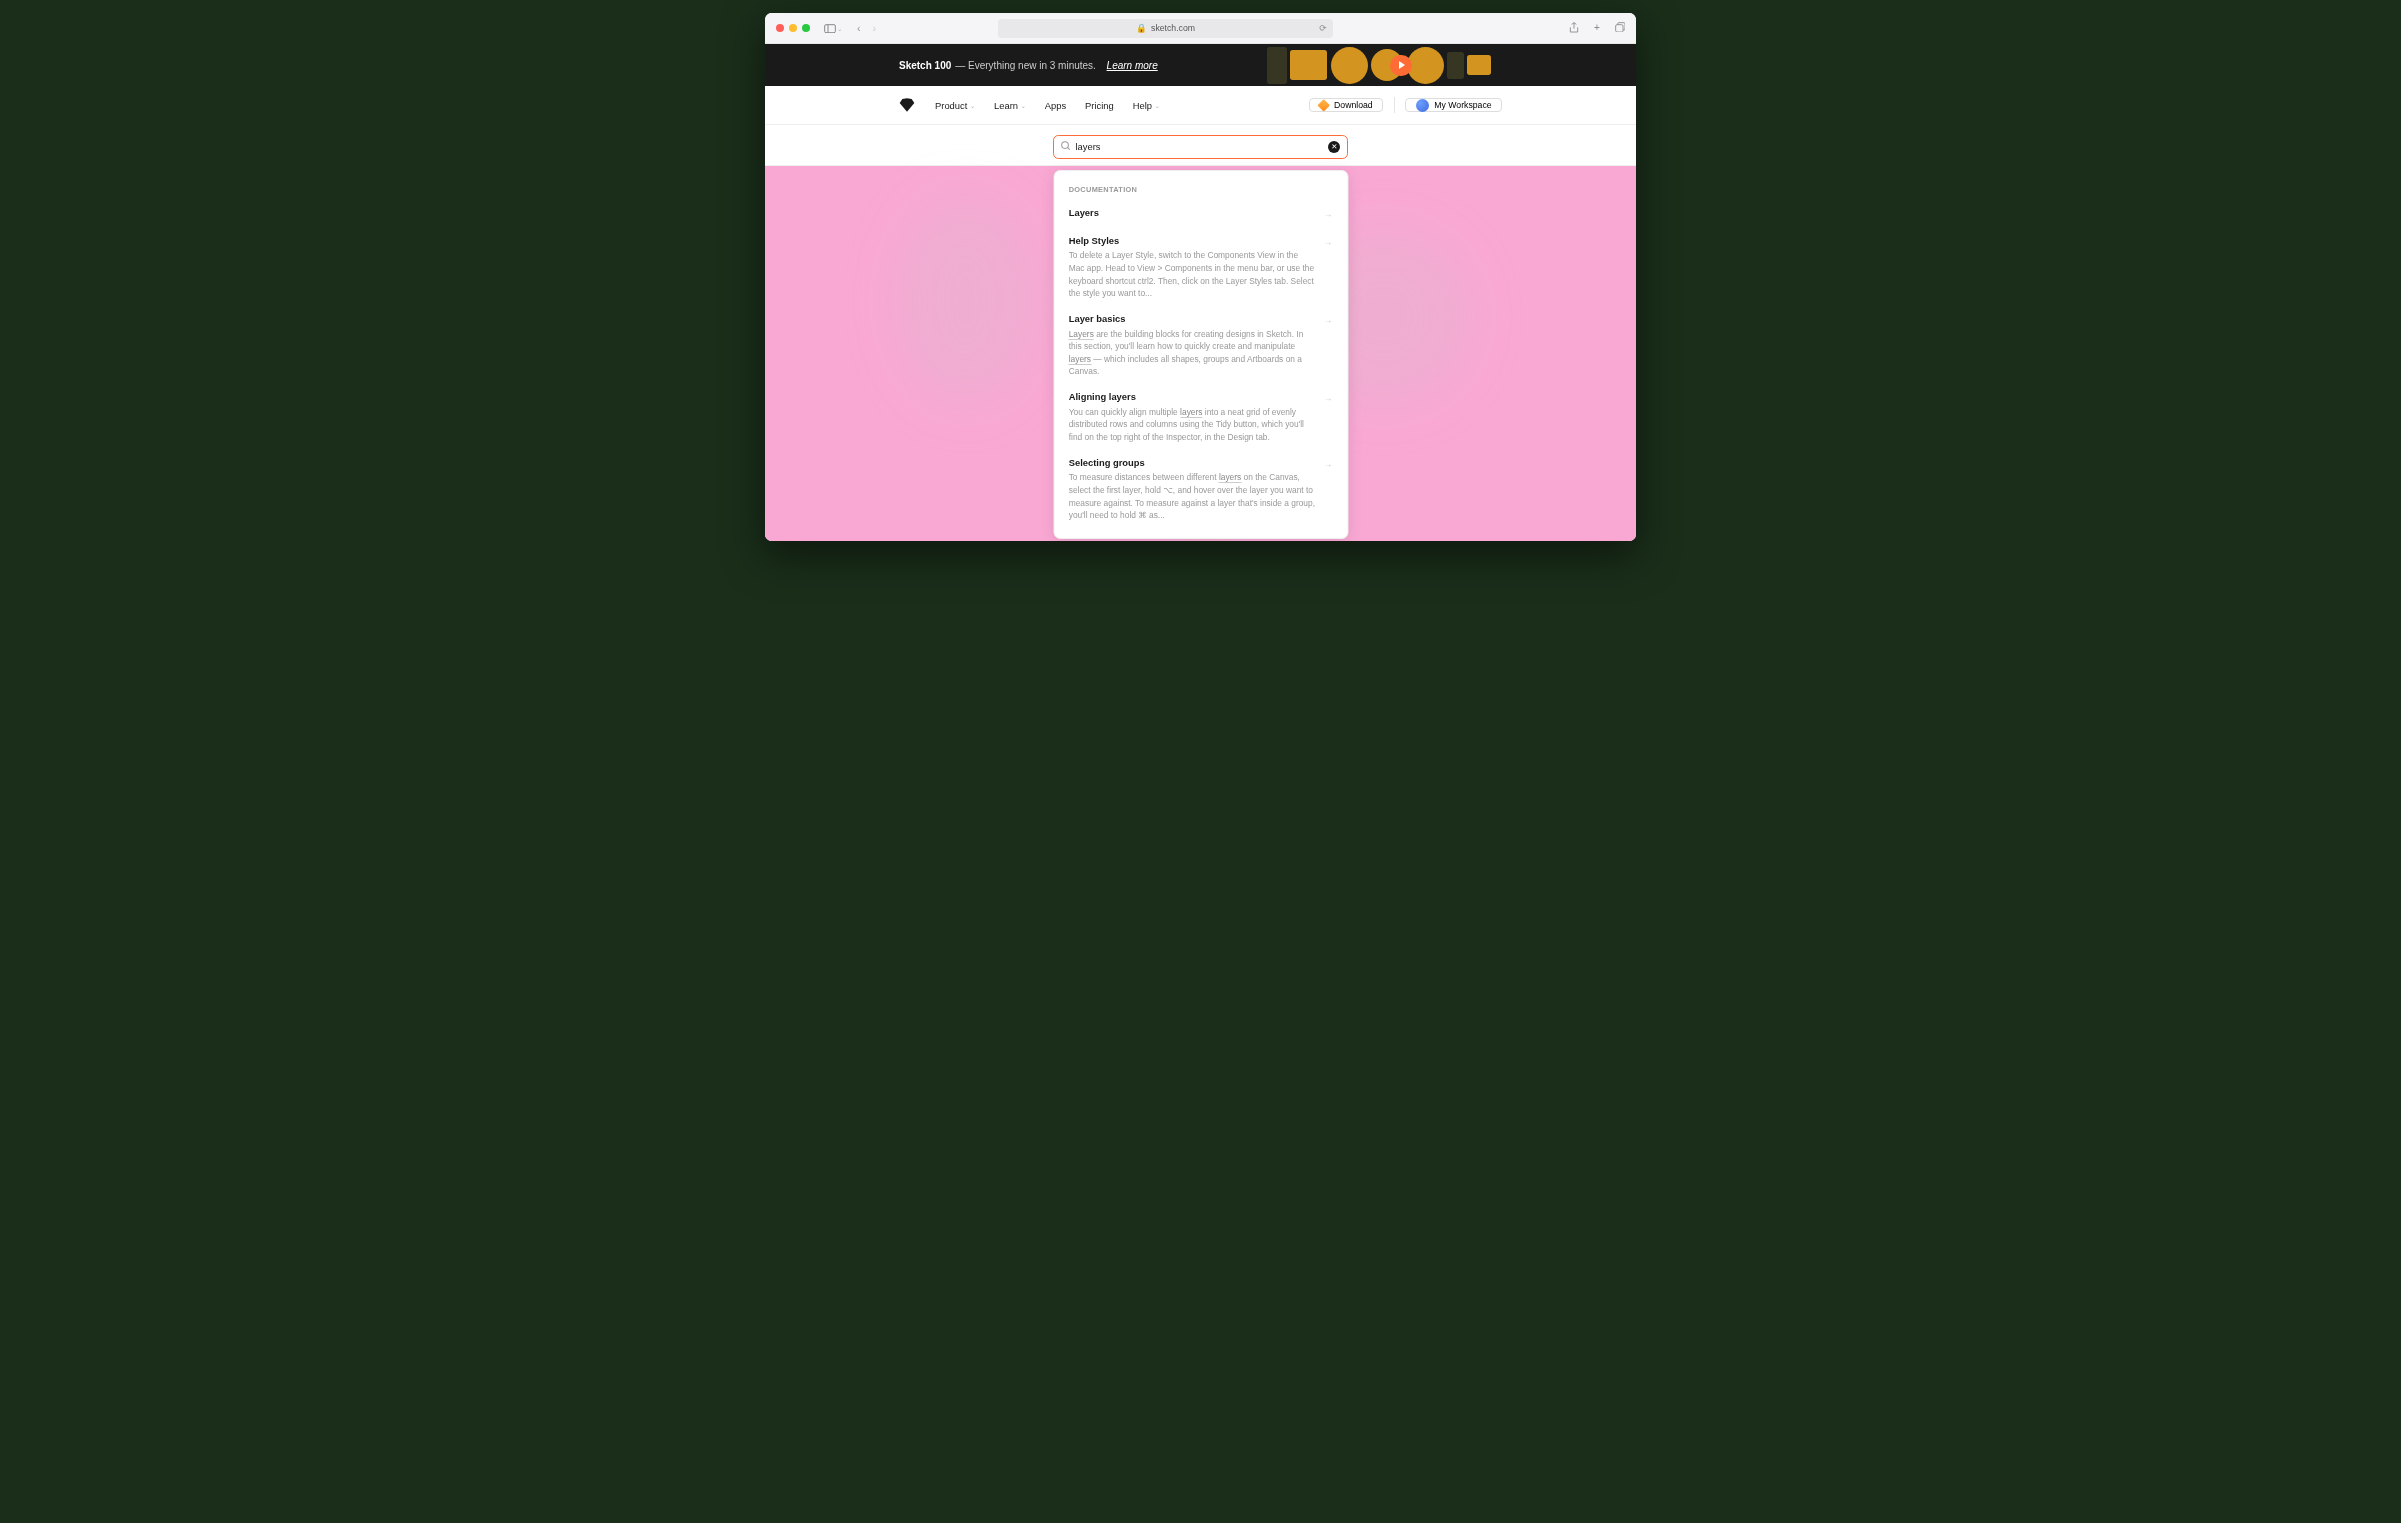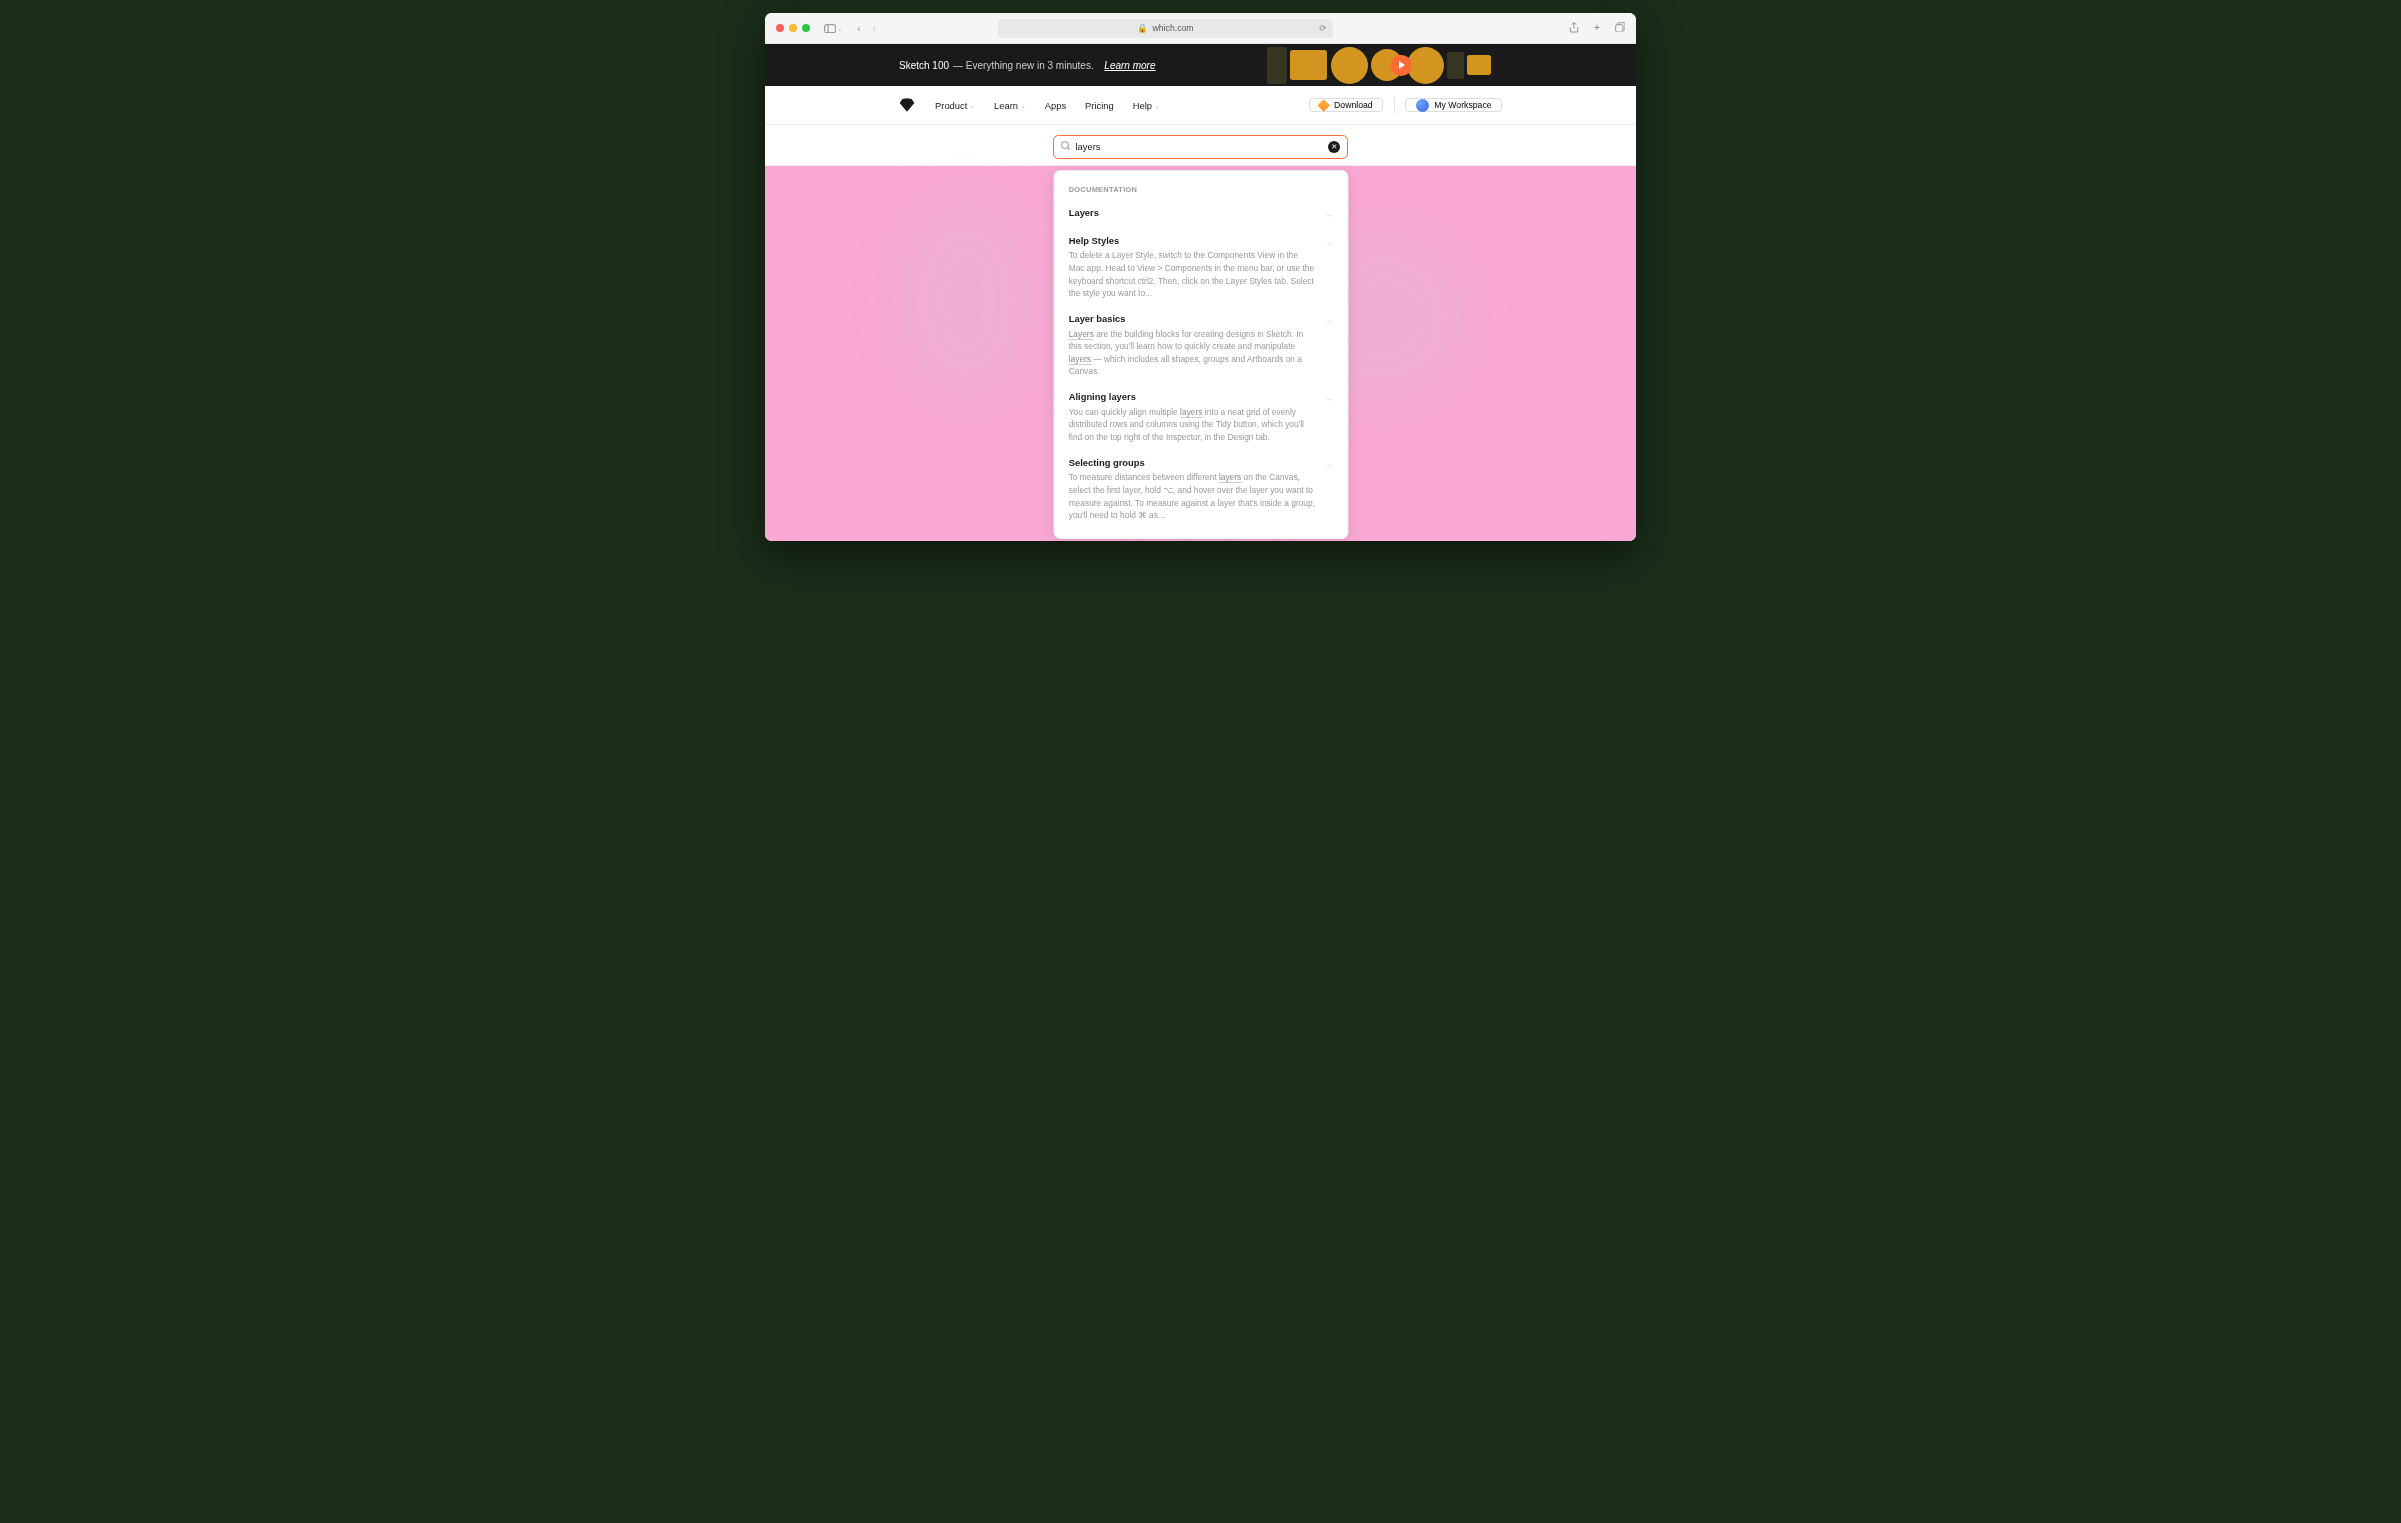--- a/index.html
+++ b/index.html
@@ -111,21 +111,21 @@
       overflow: hidden;
     }
     
     .banner-text {
       font-size: 10px;
       display: flex;
       gap: 4px;
       align-items: baseline;
     }
     
-    .banner-bold { font-weight: 400; }
+    .banner-bold { font-weight: 700; }
     .banner-sub { color: #ccc; }
     .banner-link { 
       text-decoration: underline; 
       margin-left: 6.7px;
       font-weight: 500;
       font-style: italic;
     }
     
     .banner-image {
       position: absolute;
@@ -392,21 +392,21 @@
         <line x1="6" y1="1" x2="6" y2="13"></line>
       </svg>
       <span class="chevron">⌄</span>
     </div>
     <div class="nav-arrows">
       <span>‹</span>
       <span style="color:#ccc">›</span>
     </div>
     <div class="address-bar">
       <span>🔒</span>
-      <span>which.com</span>
+      <span>sketch.com</span>
       <span class="refresh">⟳</span>
     </div>
     <div class="browser-actions">
       <span>
         <svg width="10" height="11.4" viewBox="0 0 15 17" fill="none" stroke="currentColor" stroke-width="1.3">
           <path d="M7.5 1v9M4 3.5L7.5 1L11 3.5M2 8v7h11V8"></path>
         </svg>
       </span>
       <span>+</span>
       <span>

